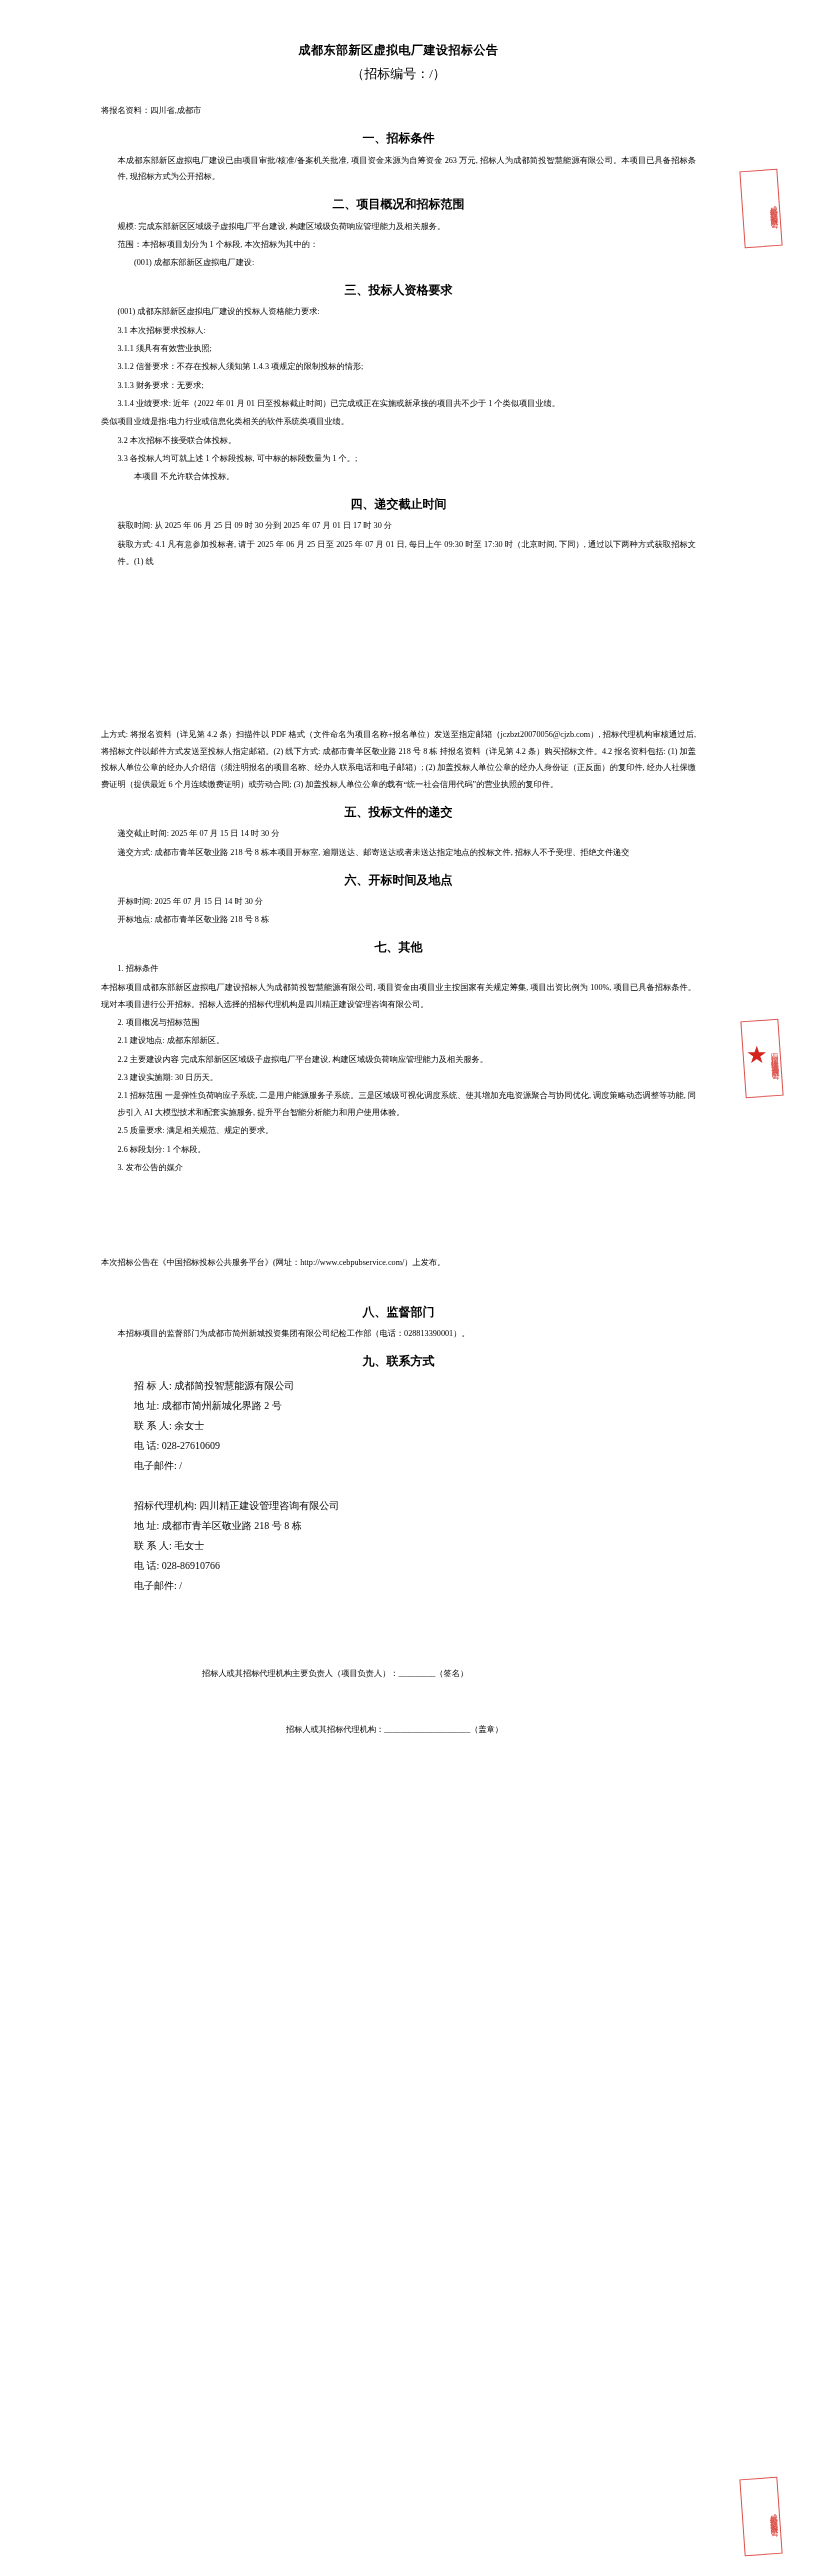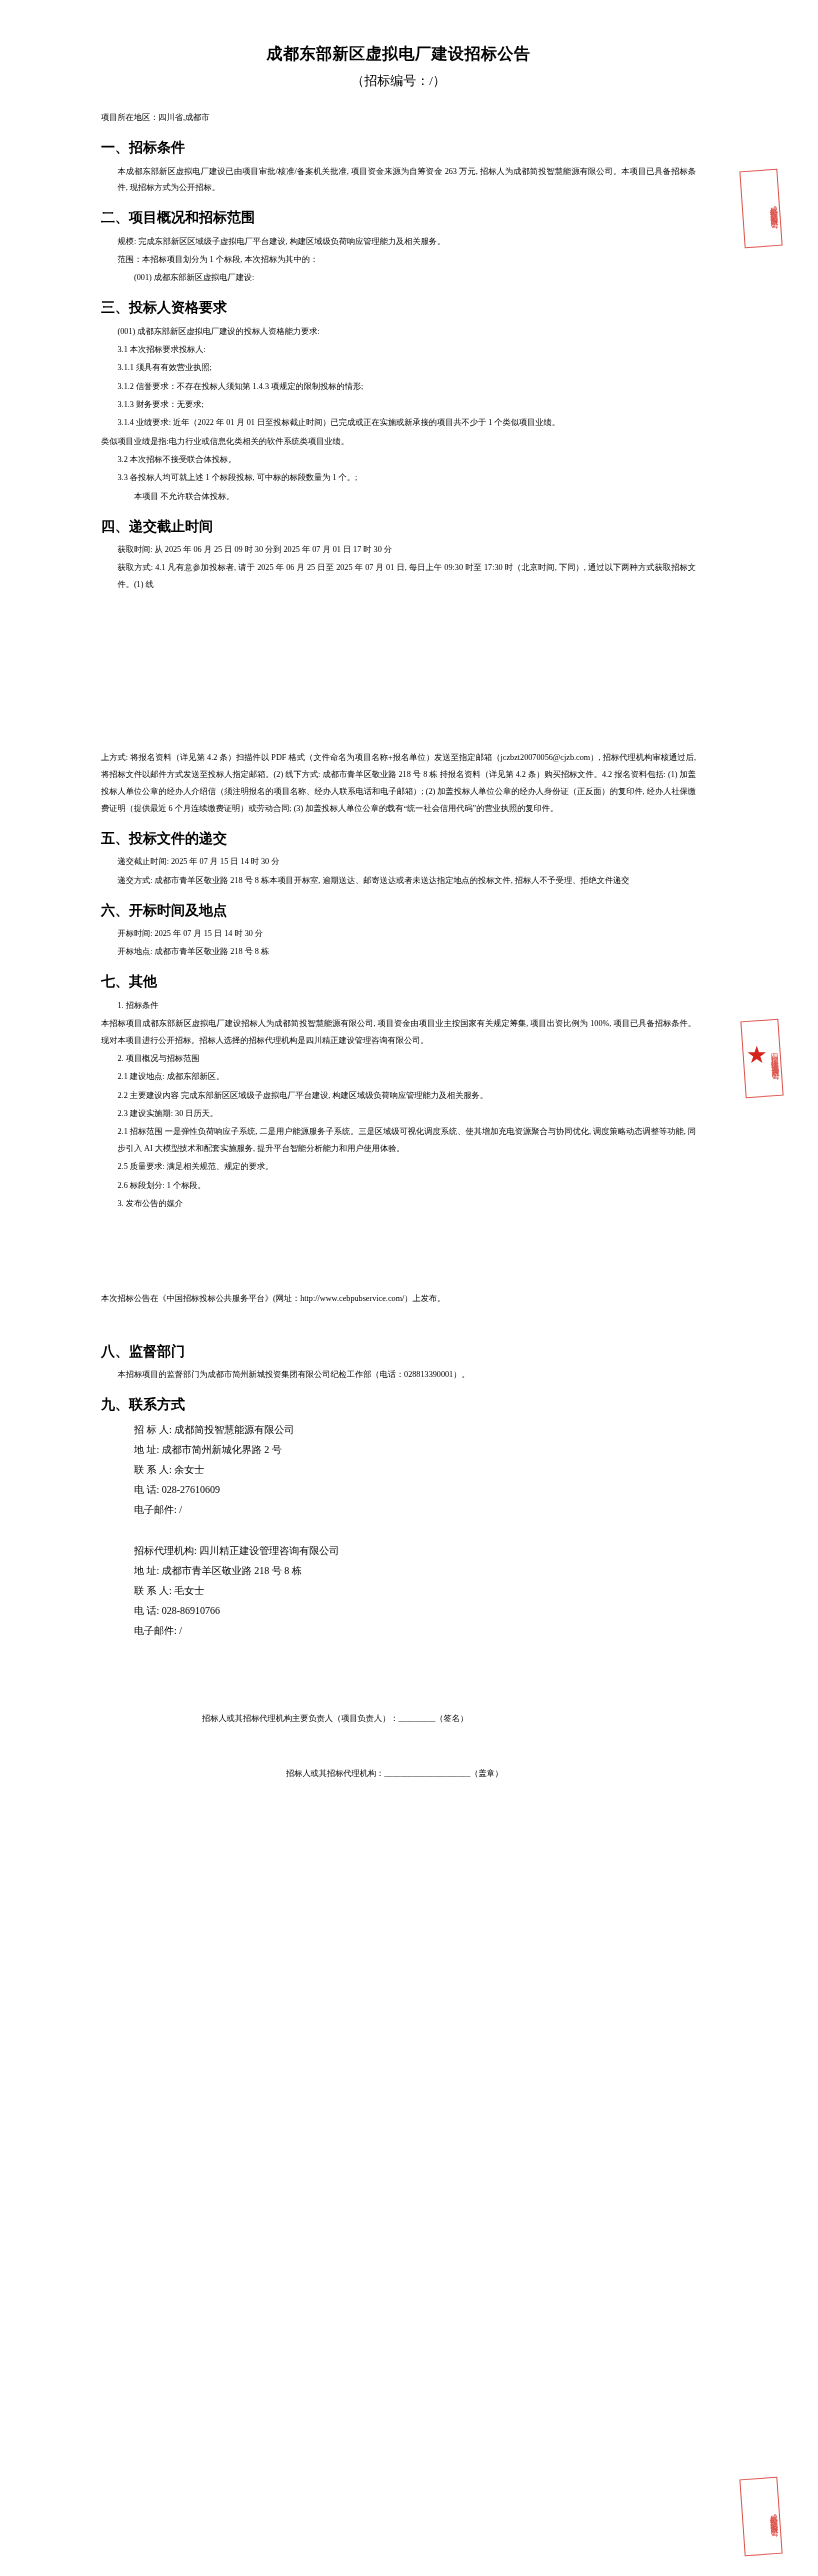--- a/index.html
+++ b/index.html
@@ -20,45 +20,46 @@
     overflow: hidden;
   }
   .doc {
     position: relative;
     padding: 40px 122px 0 101px;
     box-sizing: border-box;
     width: 818px;
   }
   .title {
     text-align: center;
-    font-size: 16px;
+    font-size: 12px;
     font-weight: bold;
     letter-spacing: 0.5px;
     line-height: 1.7;
     margin: 0 0 2.1px 0;
   }
   .subtitle {
     text-align: center;
     font-size: 13px;
     line-height: 1.8;
     margin: 0 0 17.5px 0;
   }
   p.l {
     font-size: 8.2px;
     line-height: 2.05;
     margin: 0 0 1.5px 0;
     text-align: justify;
   }
   p.ind2 { padding-left: 16.5px; }
   p.ind3 { padding-left: 33px; }
   .h2 {
-    font-size: 14px;
+    font-size: 12px;
     font-weight: bold;
     line-height: 2.1;
     margin: 6.2px 0 1px 0;
+    text-align: center;
   }
   .spacer-lg { height: 155px; }
   .spacer-md { height: 62px; }
   .spacer-sm { height: 20.6px; }
   .gap-block { height: 77px; }
   .contact-line {
     font-size: 10px;
     line-height: 2.0;
     padding-left: 33px;
     margin: 0;
@@ -102,21 +103,21 @@
 </style>
 </head>
 <body>
 
 <div class="page">
   <div class="doc">
 
     <div class="title">成都东部新区虚拟电厂建设招标公告</div>
     <div class="subtitle">（招标编号：/）</div>
 
-    <p class="l">项目所在地区：四川省,成都市</p>
+    <p class="l">将报名资料：四川省,成都市</p>
 
     <div class="h2">一、招标条件</div>
     <p class="l ind2">本成都东部新区虚拟电厂建设已由项目审批/核准/备案机关批准, 项目资金来源为自筹资金 263 万元, 招标人为成都简投智慧能源有限公司。本项目已具备招标条件, 现招标方式为公开招标。</p>
 
     <div class="h2">二、项目概况和招标范围</div>
     <p class="l ind2">规模: 完成东部新区区域级子虚拟电厂平台建设, 构建区域级负荷响应管理能力及相关服务。</p>
     <p class="l ind2">范围：本招标项目划分为 1 个标段, 本次招标为其中的：</p>
     <p class="l ind3">(001) 成都东部新区虚拟电厂建设:</p>
 
     <div class="h2">三、投标人资格要求</div>

